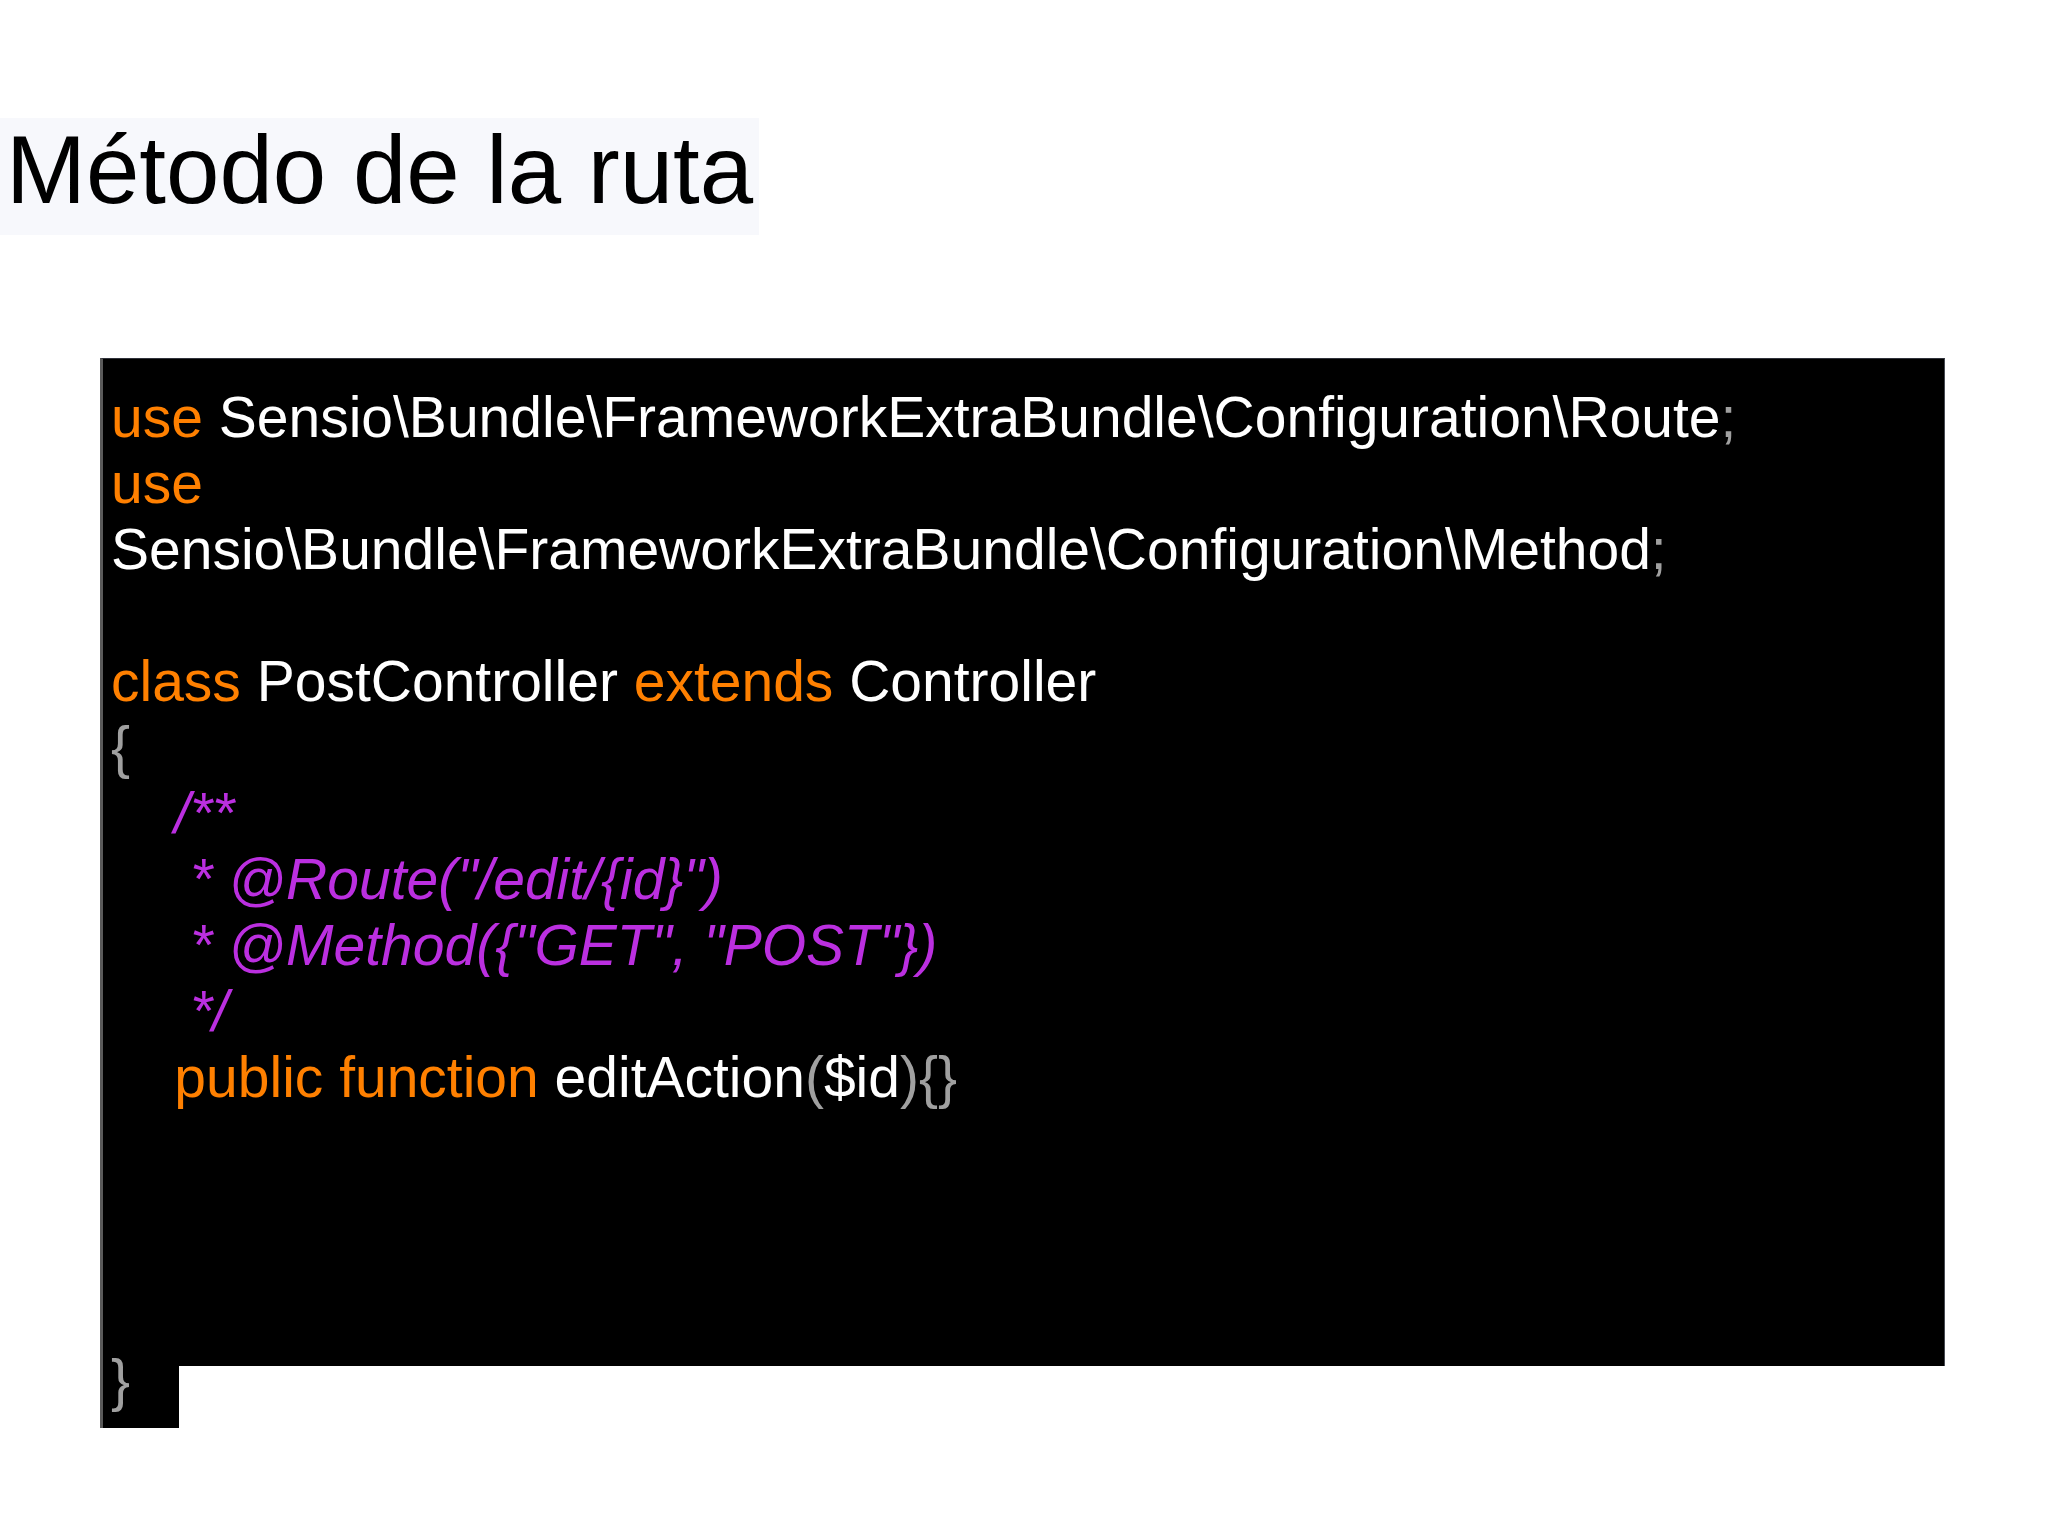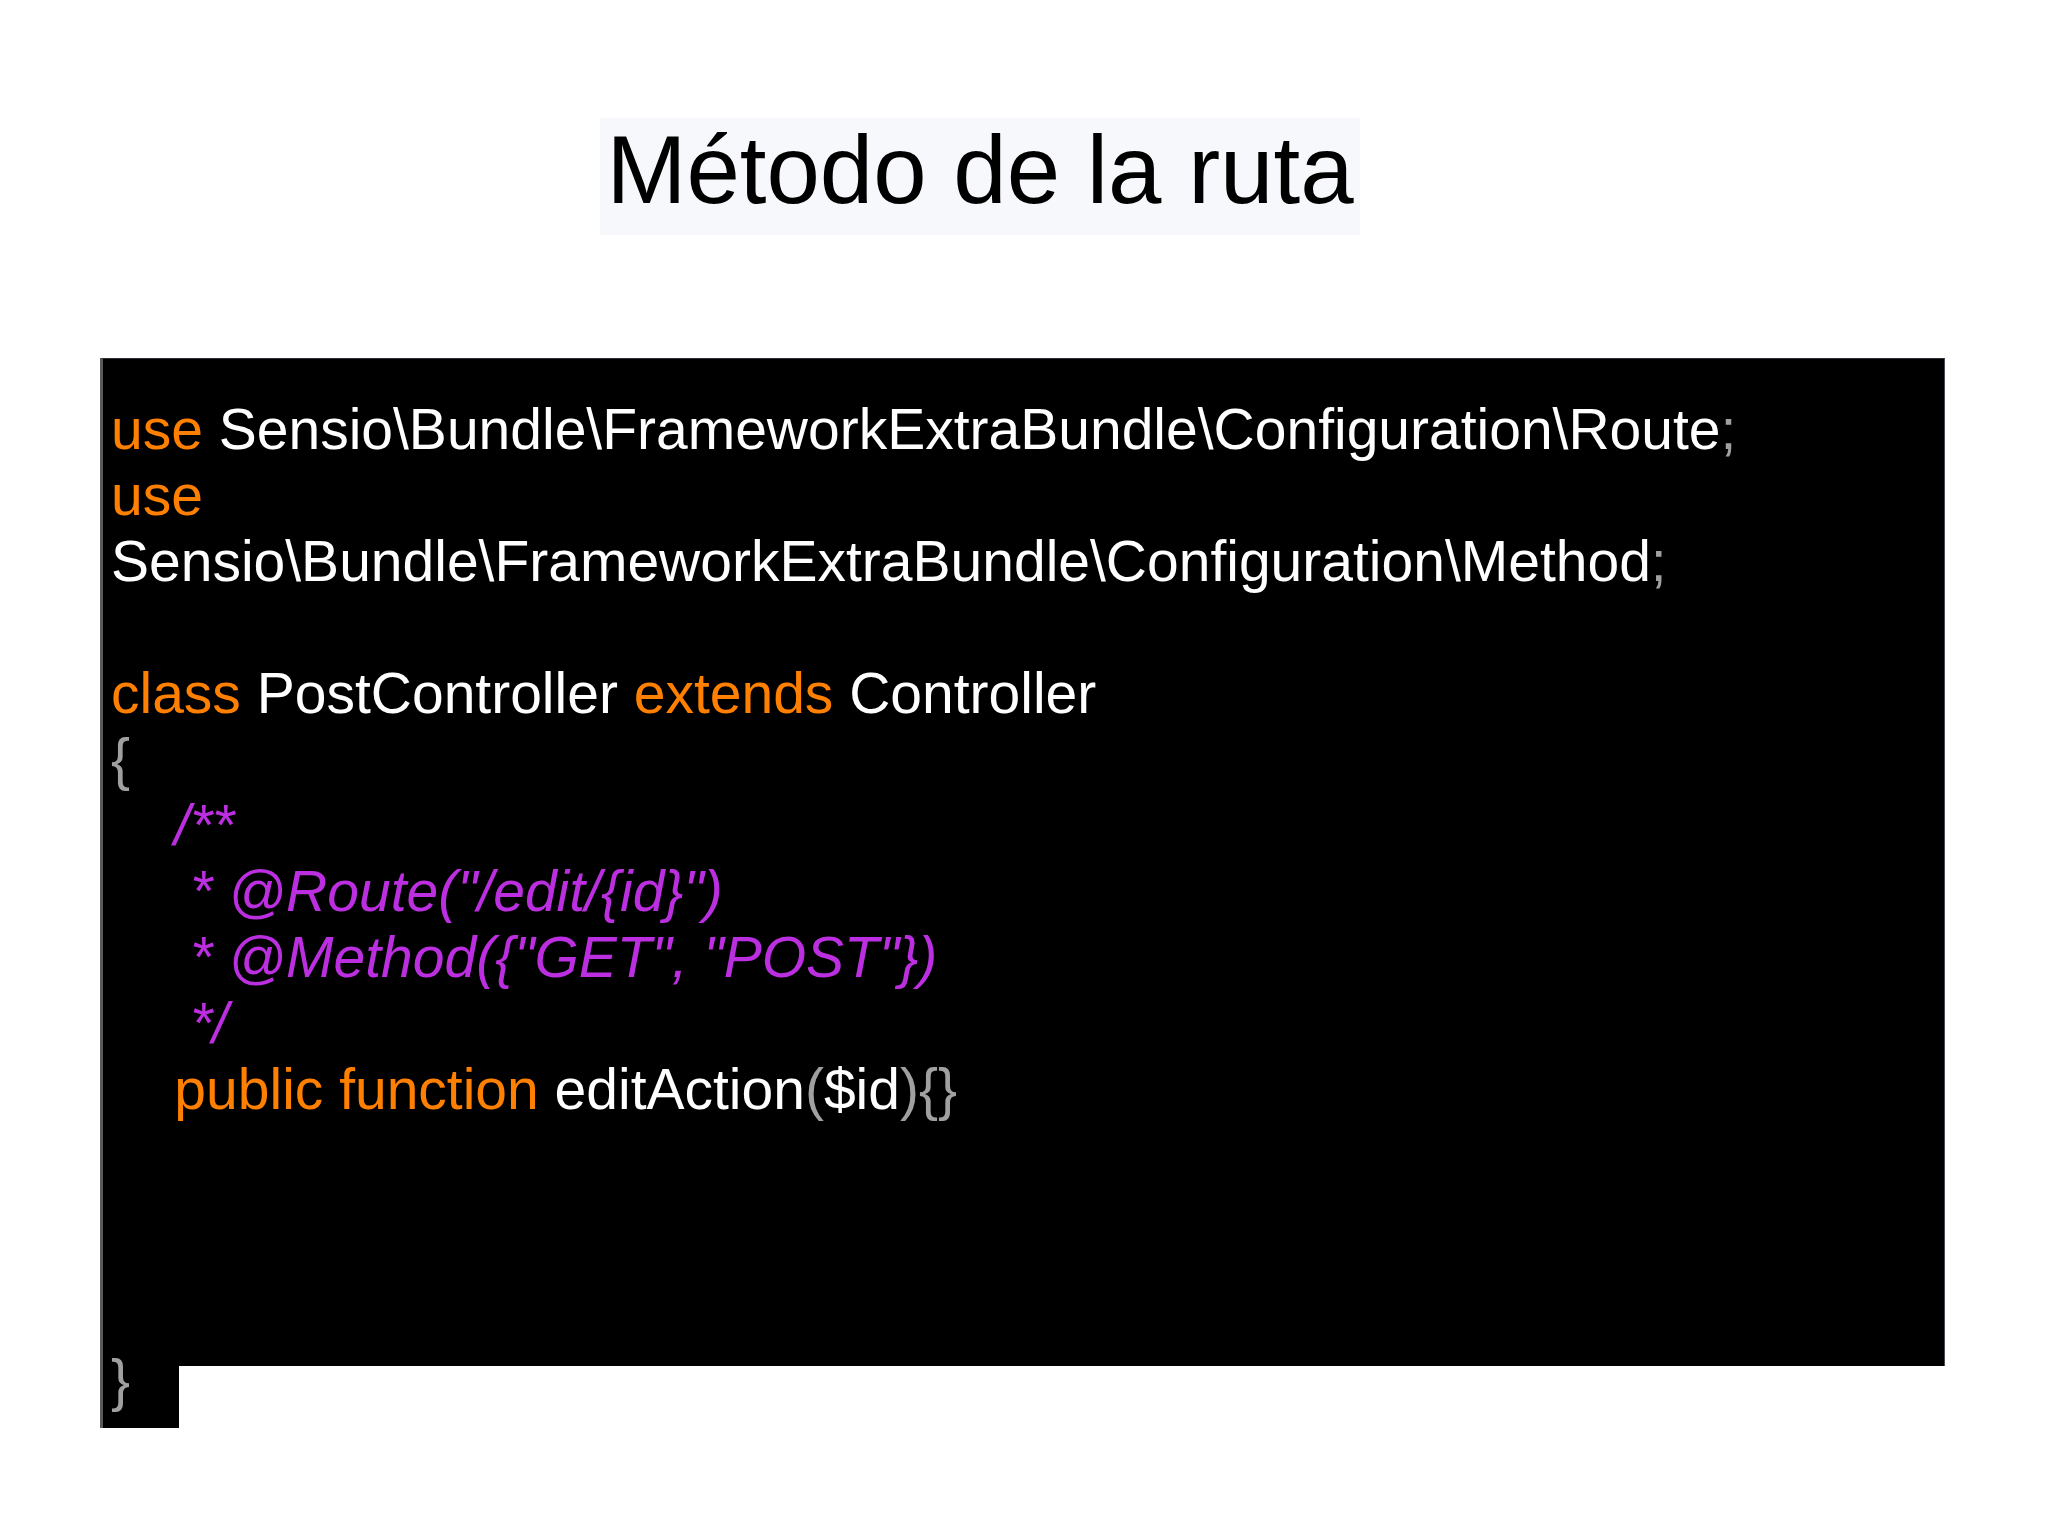--- a/index.html
+++ b/index.html
@@ -22,21 +22,21 @@
     inset: 0;
     background: #ffffff;
   }
 
   
   .title-wrap {
     position: absolute;
     left: 0;
     top: 118px;
     width: 1960px;
-    text-align: center;
+    text-align: left;
     line-height: 1;
   }
   .title-text {
     display: inline-block;
     font-size: 96px;
     font-weight: 400;
     color: #000000;
     background: #f7f8fc;
     letter-spacing: 0px;
     padding: 2px 6px 14px 6px;
@@ -53,21 +53,21 @@
     height: 1008px;
     background: #000000;
     box-sizing: border-box;
     border-left: 3px solid #5a5a5a;
     border-top: 1px solid #30323a;
     border-right: 1px solid #474a52;
   }
   .code-inner {
     position: absolute;
     left: 0;
-    top: 16px;
+    top: 4px;
     width: 100%;
     padding: 22px 0 0 0;
     font-size: 57px;
     line-height: 1.155;
     white-space: pre;
     font-family: "Liberation Sans", sans-serif;
   }
   .code-line {
     display: block;
     height: 66px;

